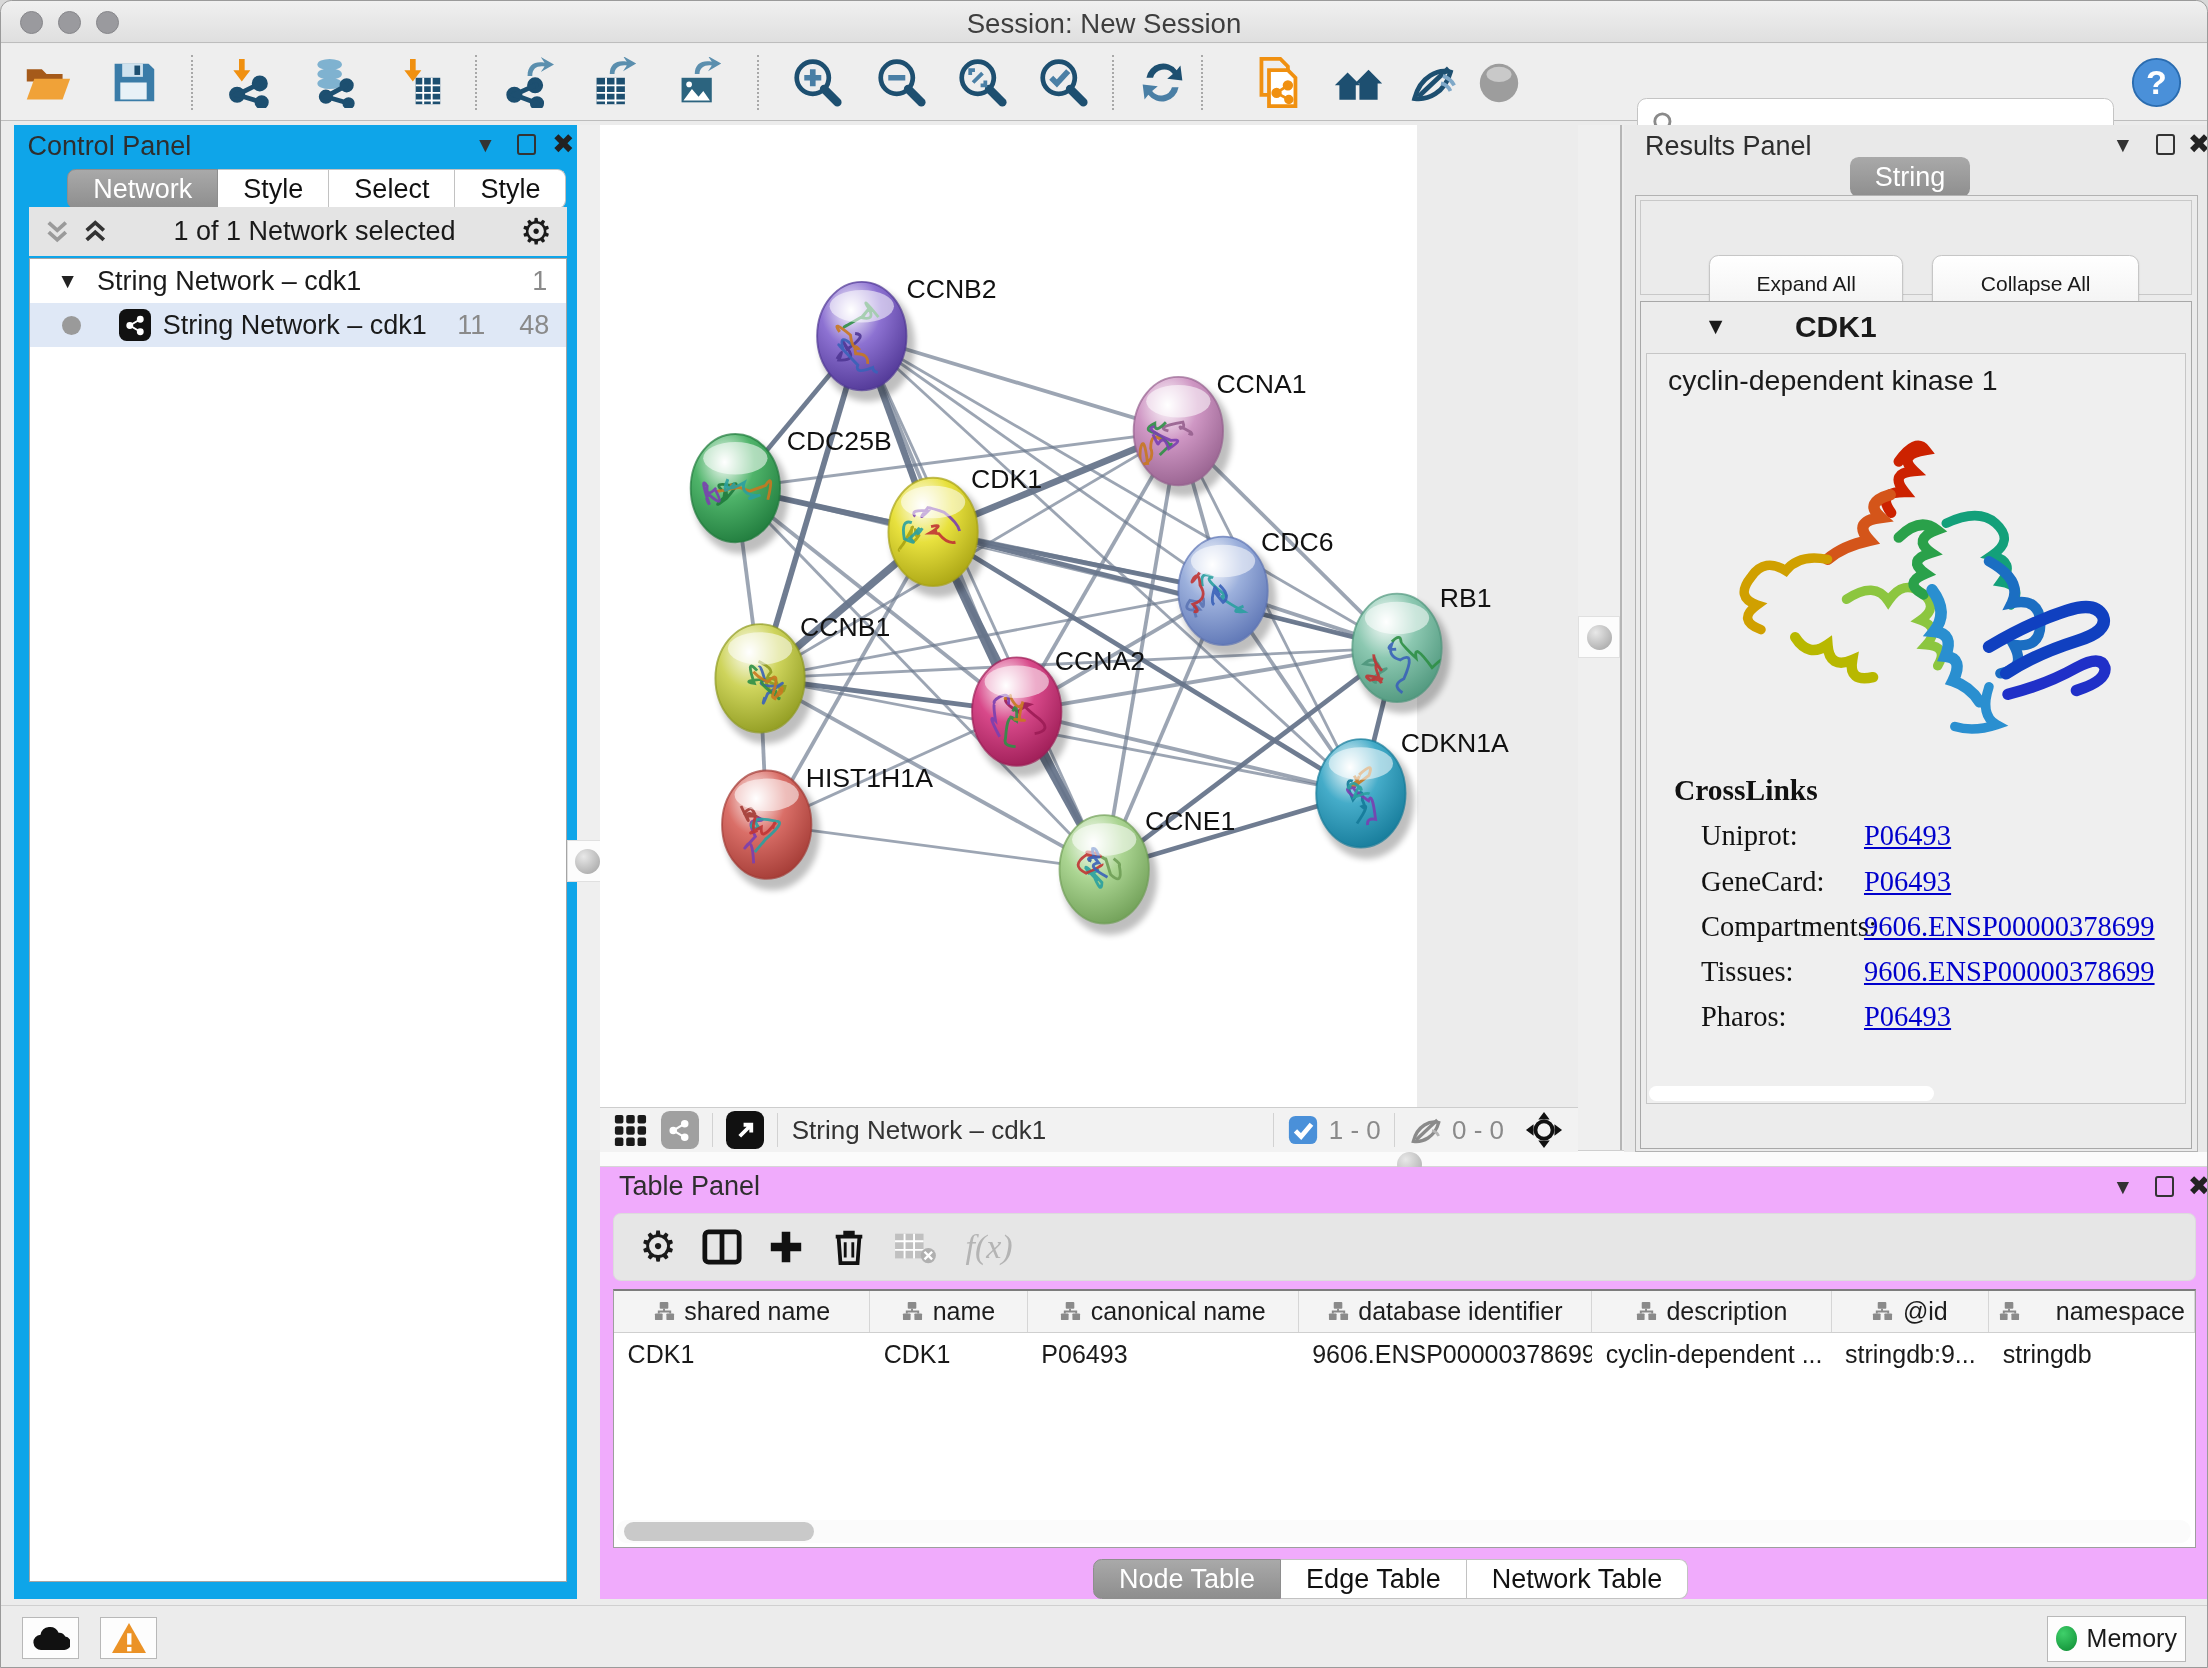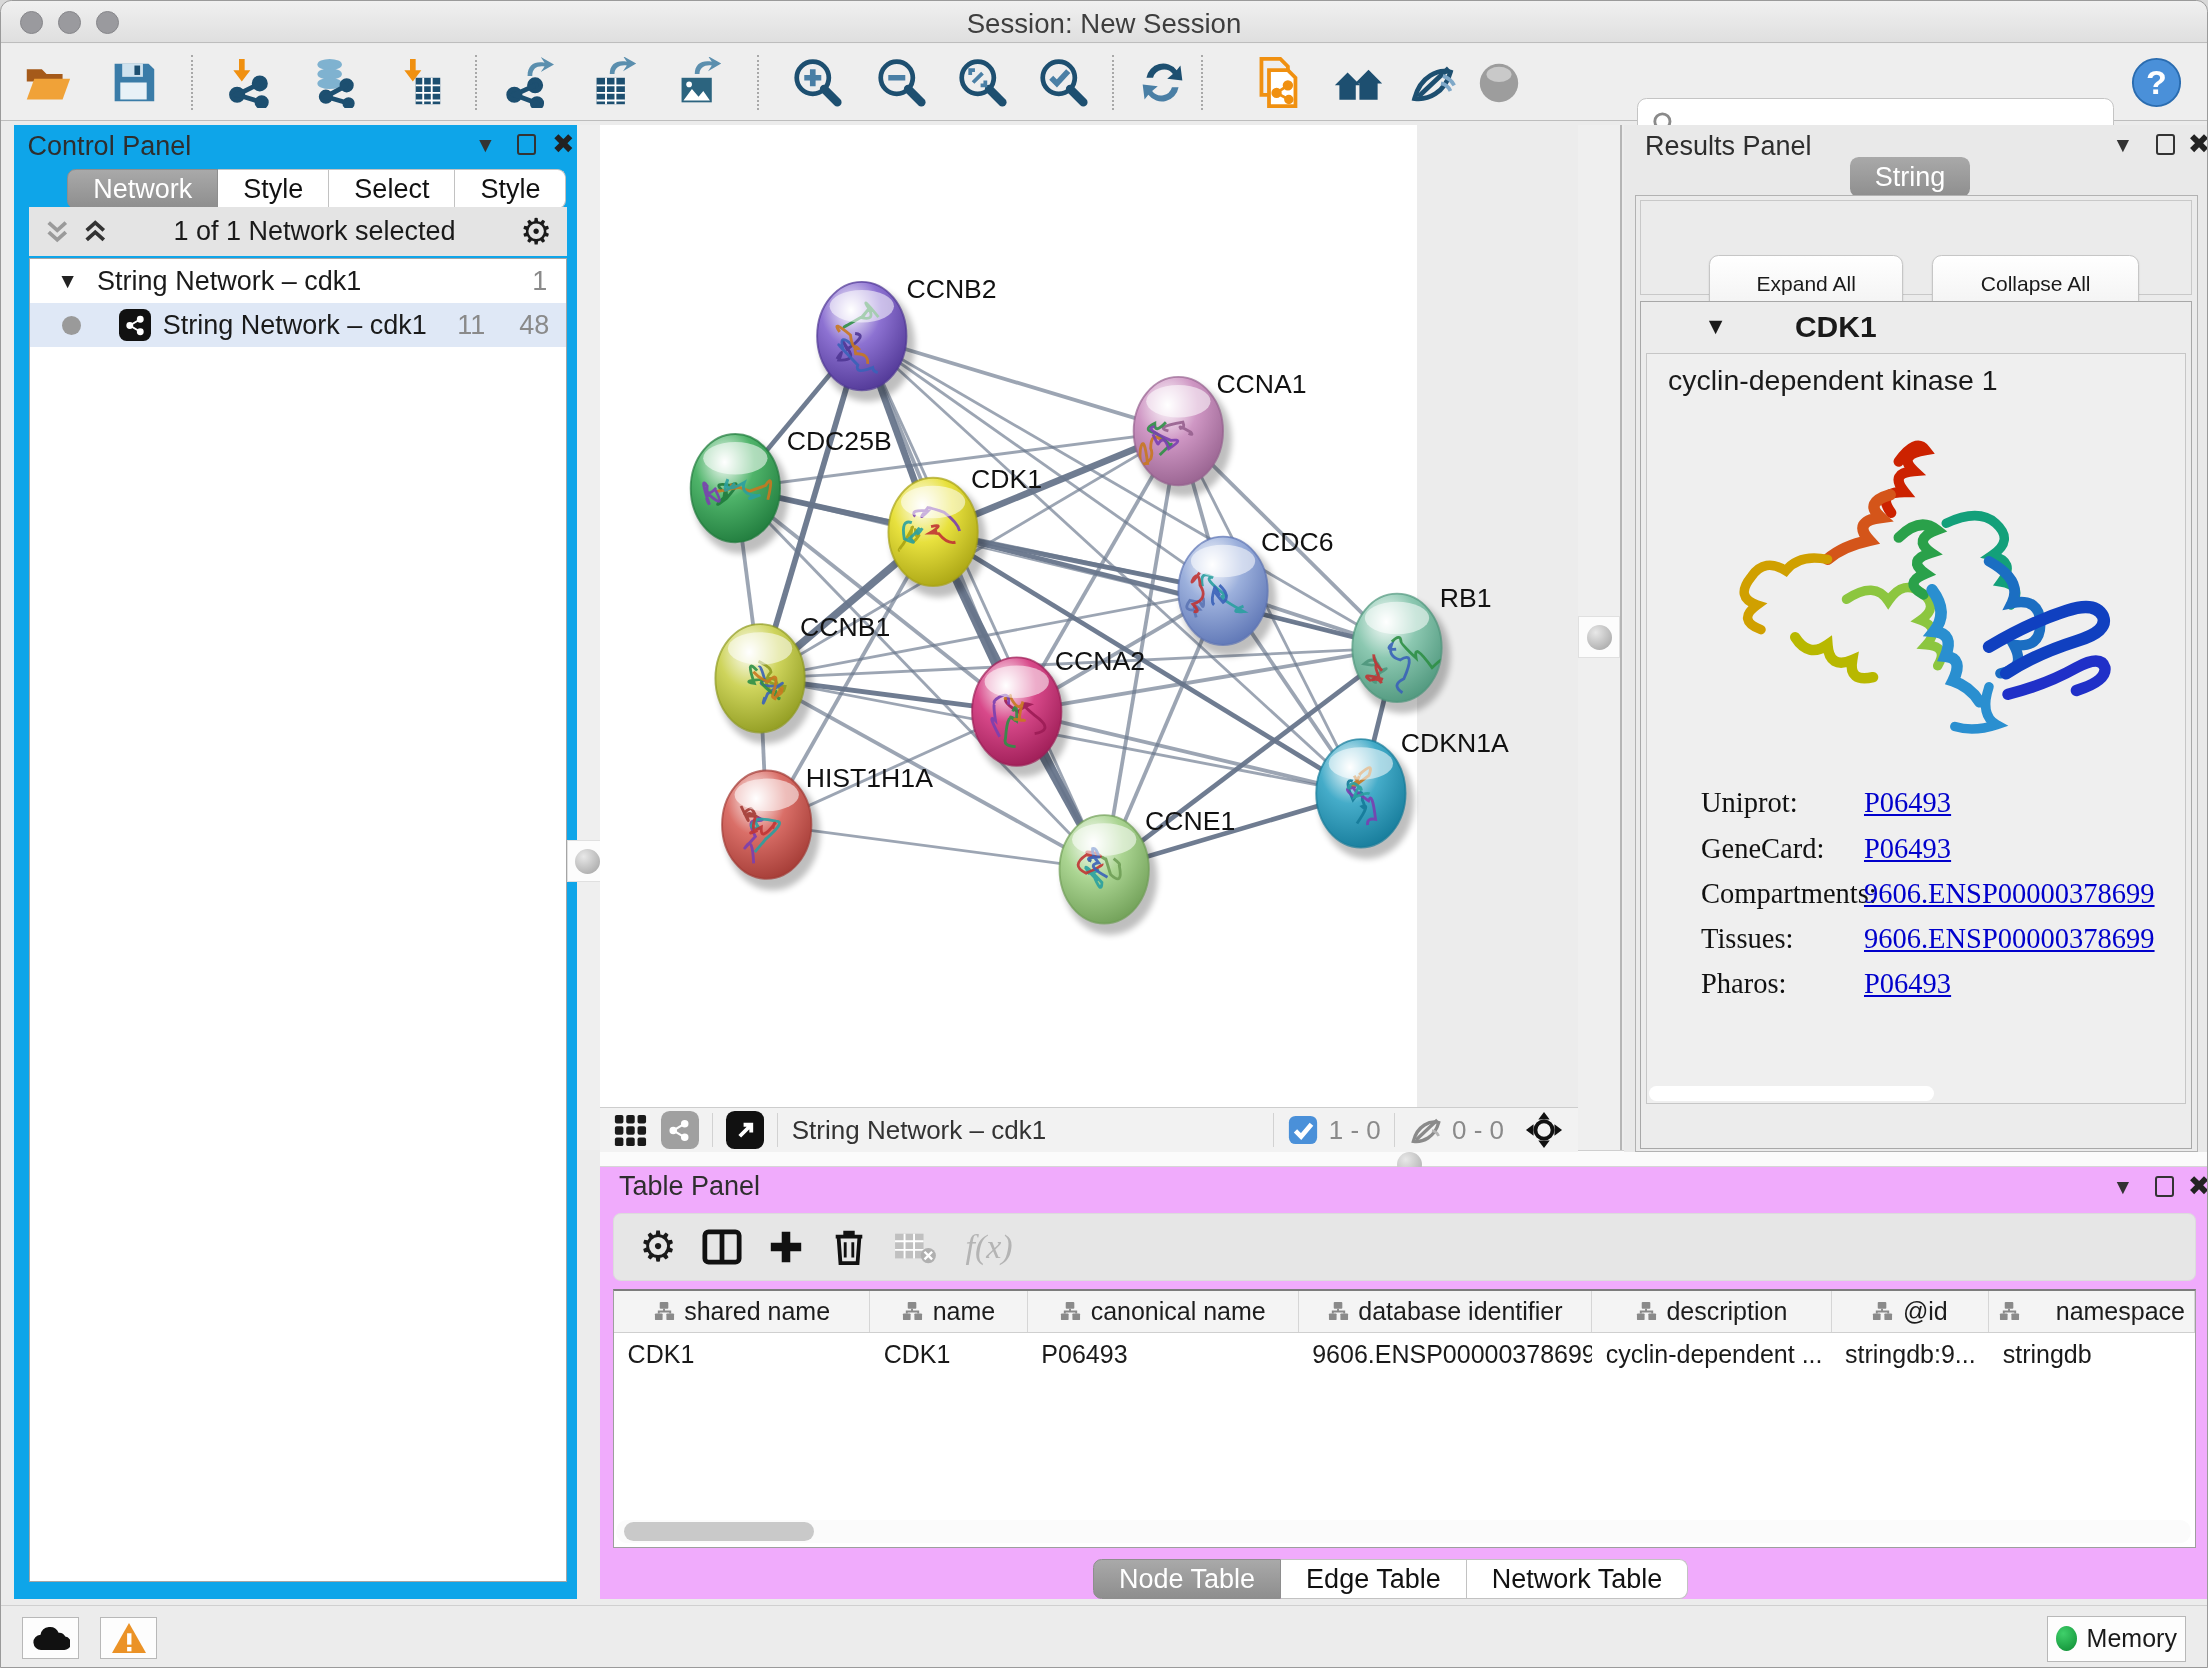--- a/index.html
+++ b/index.html
@@ -726,20 +726,21 @@
               <path d="M205 135 q22 -22 40 -8 q-26 10 -6 24 q-26 8 -6 22 q-24 10 -2 22" stroke="#2aa14a" stroke-width="11"></path>
               <path d="M255 120 q34 -16 52 0 q20 18 -4 34 q26 6 10 28 q24 4 10 24" stroke="#13a07a" stroke-width="10"></path>
               <path d="M240 190 q18 24 2 44 q22 2 12 26 q20 2 8 26 q18 6 28 22" stroke="#2a8fd0" stroke-width="12"></path>
               <path d="M300 160 q36 20 24 44 q30 -6 30 22 q0 26 -28 22 q14 26 -14 30" stroke="#1b6ec2" stroke-width="11"></path>
               <path d="M300 250 q44 -26 82 -38 q30 -10 38 6 q6 16 -28 26 q-44 14 -74 34" stroke="#1040c0" stroke-width="13"></path>
               <path d="M320 300 q40 -10 72 -28 q26 -14 30 0 q2 14 -30 24" stroke="#2030c8" stroke-width="12"></path>
               <path d="M300 292 q-10 30 8 40 q-24 8 -44 2" stroke="#2a8fd0" stroke-width="10"></path>
             </g>
           </svg>
           <div id="crosslinks">
+            <div style="font-weight:bold;font-size:29.5px">CrossLinks</div>
             <div id="crosslinks-rows">
                 <div class="clrow">
                   <span class="cllabel">Uniprot:</span>
                   <a class="cllink">P06493</a>
                 </div>
                 <div class="clrow">
                   <span class="cllabel">GeneCard:</span>
                   <a class="cllink">P06493</a>
                 </div>
                 <div class="clrow">

